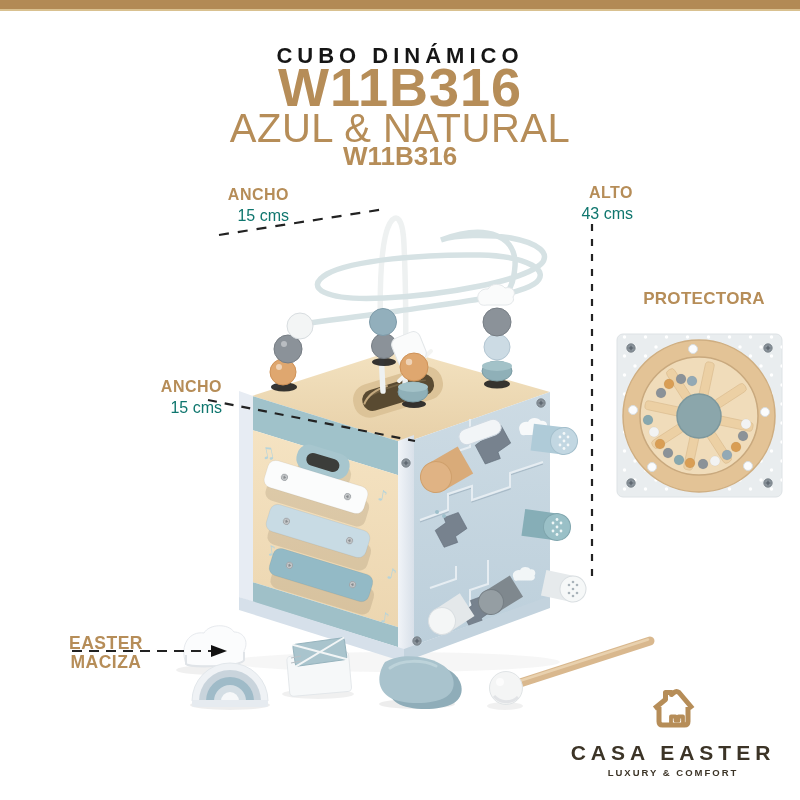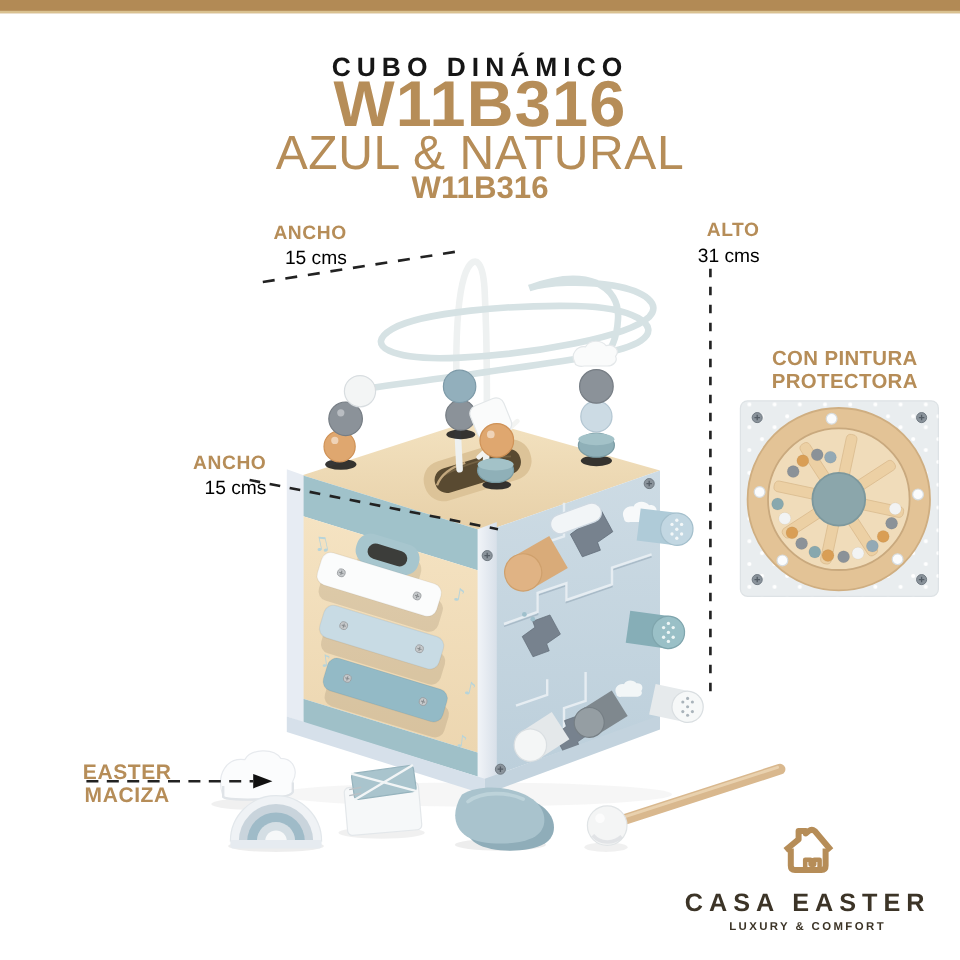--- a/index.html
+++ b/index.html
@@ -9,21 +9,21 @@
   .abs{position:absolute}
   .strip{left:0;top:0;width:800px;height:11px;background:var(--strip,#b28a55);
          border-bottom:2px solid var(--strip-edge,#d9c190)}
   .hline{left:0;width:800px;text-align:center;line-height:1;white-space:nowrap}
   .kicker{top:45px;font-size:22px;letter-spacing:5px;color:var(--text,#161616);font-weight:700}
   .sku{top:60px;font-size:54px;font-weight:bold;color:var(--accent,#b68d58);letter-spacing:1px}
   .title{top:108px;font-size:40px;font-weight:normal;color:var(--accent,#b68d58);letter-spacing:.5px}
   .sku2{top:143px;font-size:26px;font-weight:bold;color:var(--accent,#b68d58)}
   .lbl{position:absolute;text-align:right;line-height:1.15}
   .lbl .t{font-weight:bold;font-size:16px;color:var(--accent,#b68d58);letter-spacing:.5px}
-  .lbl .v{font-size:16px;color:#000000;margin-top:3px}
+  .lbl .v{font-size:16px;color:#0f766e;margin-top:3px}
   #ancho-top{left:197px;top:186px;width:92px}
   #alto{left:528px;top:184px;width:105px}
   #ancho-side{left:134px;top:378px;width:88px}
   .callout{position:absolute;text-align:center;font-weight:bold;
            color:var(--accent,#b68d58)}
   #madera{left:54px;top:634px;width:104px;font-size:17.5px;line-height:18.5px;letter-spacing:.5px}
   #feature{left:628px;top:289px;width:152px;font-size:17px;line-height:19px;letter-spacing:.3px}
   #brand-name{left:523px;top:741px;width:300px;text-align:center;font-size:21px;
               font-weight:bold;letter-spacing:5px;color:var(--logo-text,#3c3427);white-space:nowrap}
   #brand-tag{left:523px;top:767px;width:300px;text-align:center;font-size:9.5px;
@@ -362,31 +362,30 @@
 <div class="abs hline sku">W11B316</div>
 <div class="abs hline title">AZUL &amp; NATURAL</div>
 <div class="abs hline sku2">W11B316</div>
 
 <div class="lbl" id="ancho-top">
   <div class="t">ANCHO</div>
   <div class="v">15 cms</div>
 </div>
 <div class="lbl" id="alto">
   <div class="t">ALTO</div>
-  <div class="v">31 cms</div>
+  <div class="v">43 cms</div>
 </div>
 <div class="lbl" id="ancho-side">
   <div class="t">ANCHO</div>
   <div class="v">15 cms</div>
 </div>
 
 <div class="callout" id="madera">
   <div>EASTER</div>
   <div>MACIZA</div>
 </div>
 
 <div class="callout" id="feature">
-  <div>CON PINTURA</div>
   <div>PROTECTORA</div>
 </div>
 
 <div class="abs" id="brand-name">CASA EASTER</div>
 <div class="abs" id="brand-tag">LUXURY &amp; COMFORT</div>
 
 </body></html>

